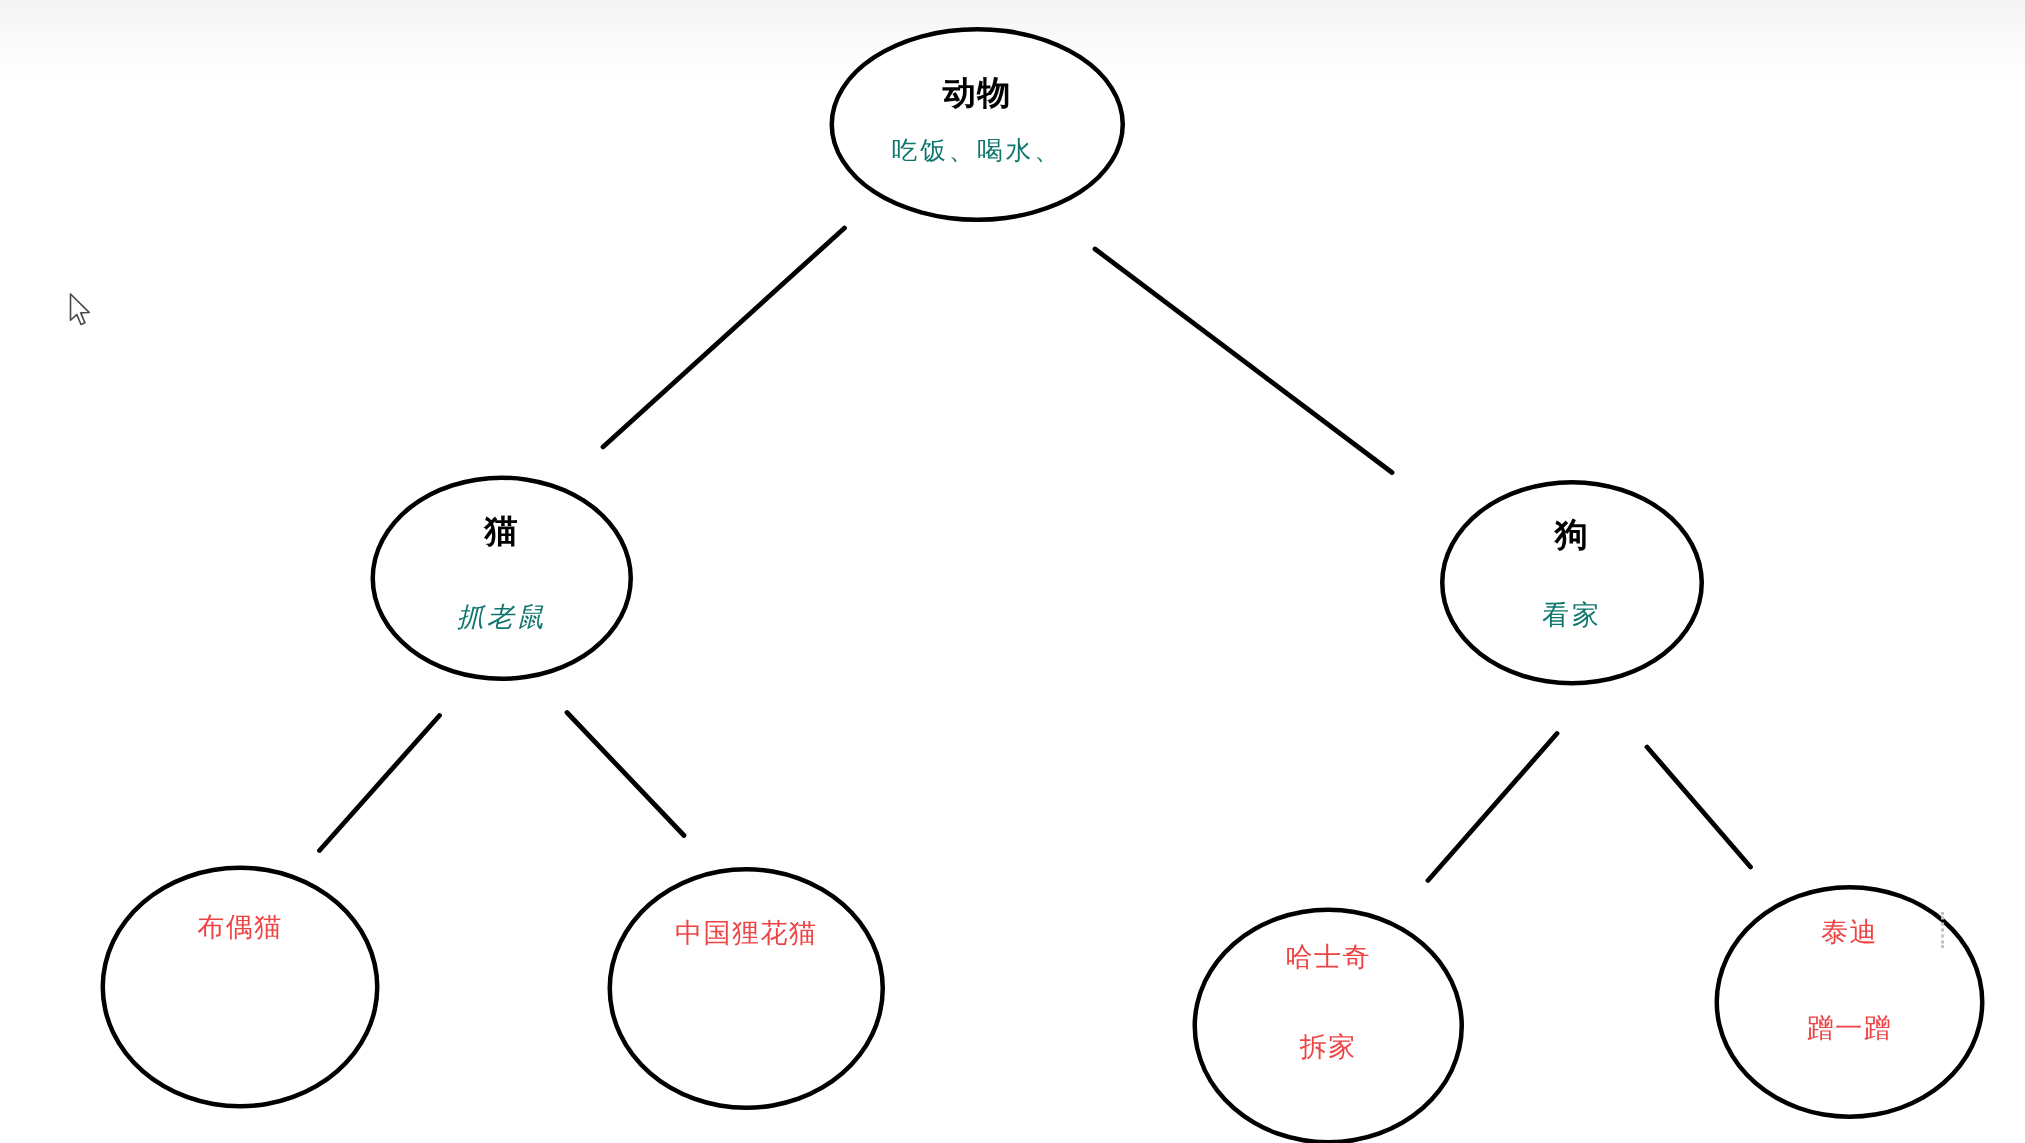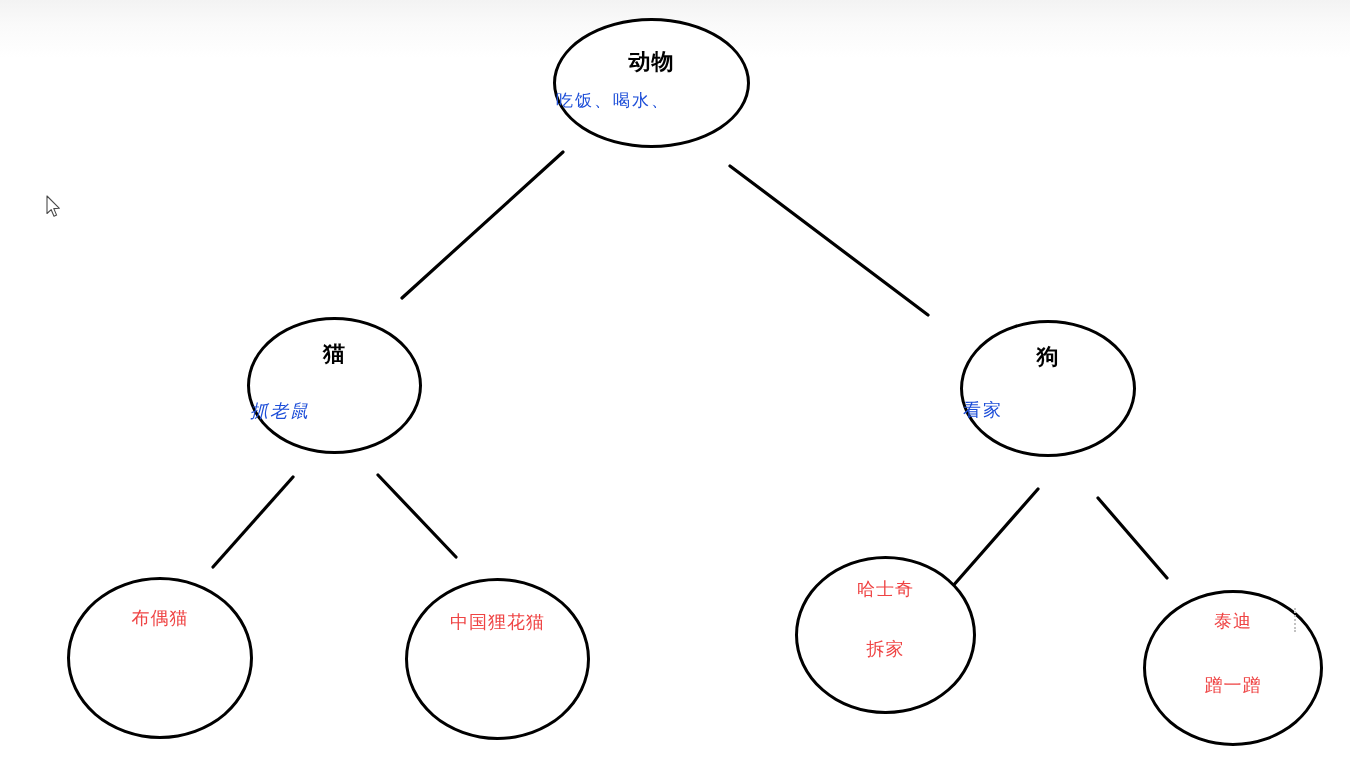--- a/index.html
+++ b/index.html
@@ -41,24 +41,24 @@
     font-weight: bold;
     font-size: 22px;
     color: #000000;
     letter-spacing: 1px;
     white-space: nowrap;
   }
   .node-sub {
     position: absolute;
     left: 0;
     width: 100%;
-    text-align: left;
+    text-align: center;
     font-weight: normal;
     font-size: 17px;
-    color: #1d4ed8;
+    color: #0f766e;
     letter-spacing: 2px;
     white-space: nowrap;
   }
   .node-name {
     position: absolute;
     left: 0;
     width: 100%;
     text-align: center;
     font-weight: normal;
     font-size: 18px;
@@ -112,21 +112,21 @@
   </div>
 
   <div class="node" style="left:67px; top:577px; width:186px; height:162px;">
     <div class="node-name" style="top:26px;">布偶猫</div>
   </div>
 
   <div class="node" style="left:405px; top:578px; width:185px; height:162px;">
     <div class="node-name" style="top:29px;">中国狸花猫</div>
   </div>
 
-  <div class="node" style="left:795px; top:556px; width:181px; height:158px;">
+  <div class="node" style="left:795px; top:605px; width:181px; height:158px;">
     <div class="node-name" style="top:18px;">哈士奇</div>
     <div class="node-name" style="top:78px;">拆家</div>
   </div>
 
   <div class="node" style="left:1143px; top:590px; width:180px; height:156px;">
     <div class="node-name" style="top:16px;">泰迪</div>
     <div class="node-name" style="top:80px;">蹭一蹭</div>
   </div>
 
   <div class="text-caret"></div>

